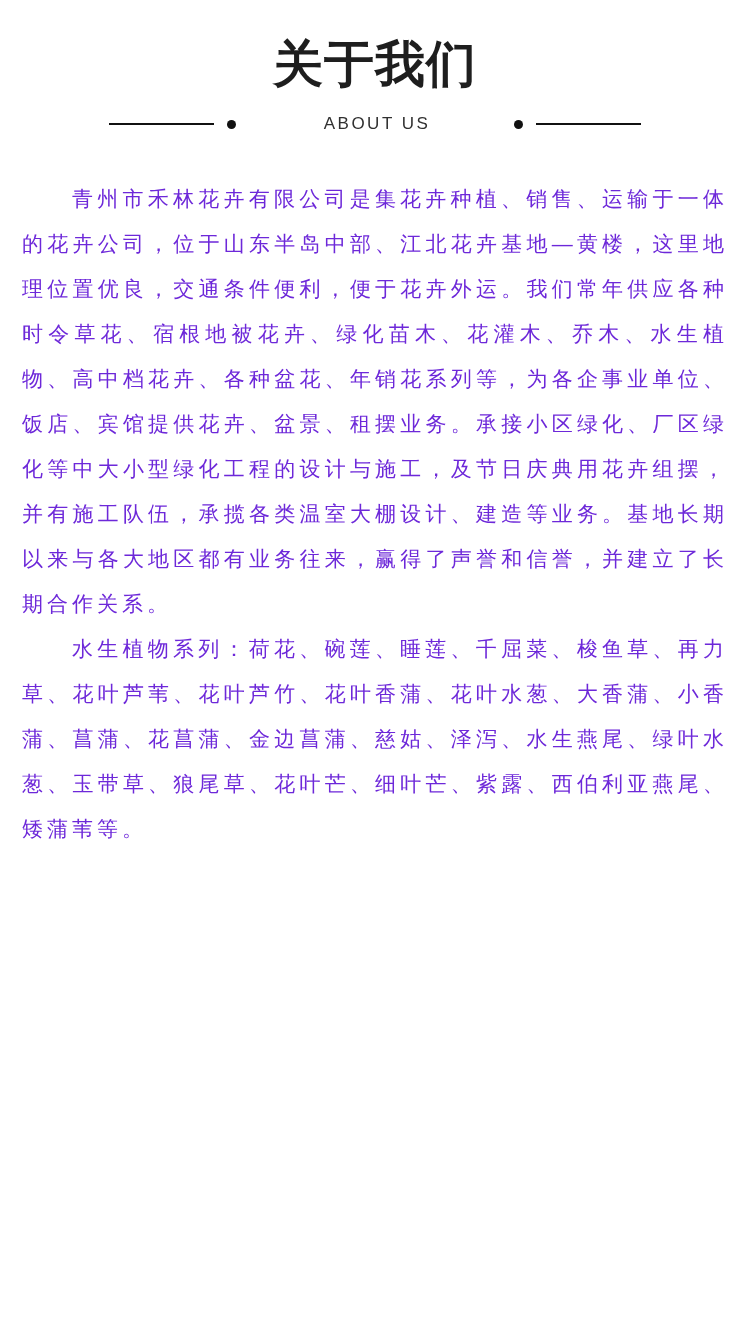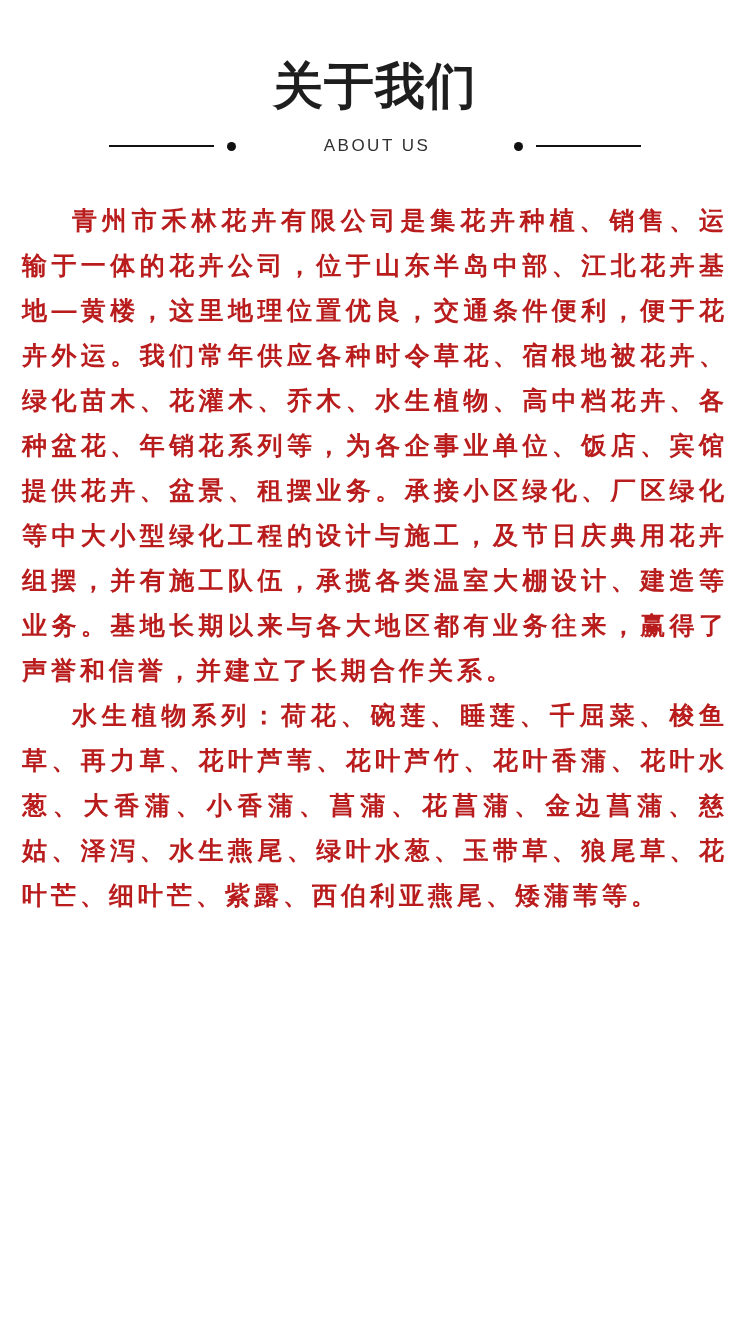--- a/index.html
+++ b/index.html
@@ -8,21 +8,21 @@
     font-family: "Liberation Sans", sans-serif;
   }
   .page {
     width: 750px;
     min-height: 1328px;
     margin: 0 auto;
     background: #ffffff;
     overflow: hidden;
   }
   .header {
-    padding-top: 60px;
+    padding-top: 38px;
     text-align: center;
   }
   .page-title {
     font-size: 50px;
     line-height: 52px;
     font-weight: 700;
     color: #1e1e1e;
     letter-spacing: 1px;
   }
   .subtitle-row {
@@ -53,27 +53,26 @@
     color: #303030;
     letter-spacing: 2.5px;
     margin: 0 72px 0 76px;
     white-space: nowrap;
   }
   .content {
     margin-top: 40px;
     padding: 0 22px 10px 22px;
   }
   .content p {
-    font-size: 25px;
+    font-size: 21px;
     line-height: 45px;
     letter-spacing: 4px;
-    color: #b91c1c;
+    color: #6d28d9;
     text-align: justify;
     text-indent: 50px;
-    font-weight: bold;
   }
 </style>
 </head>
 <body>
 
 <div class="page">
 
   <div class="header">
     <div class="page-title">关于我们</div>
 

